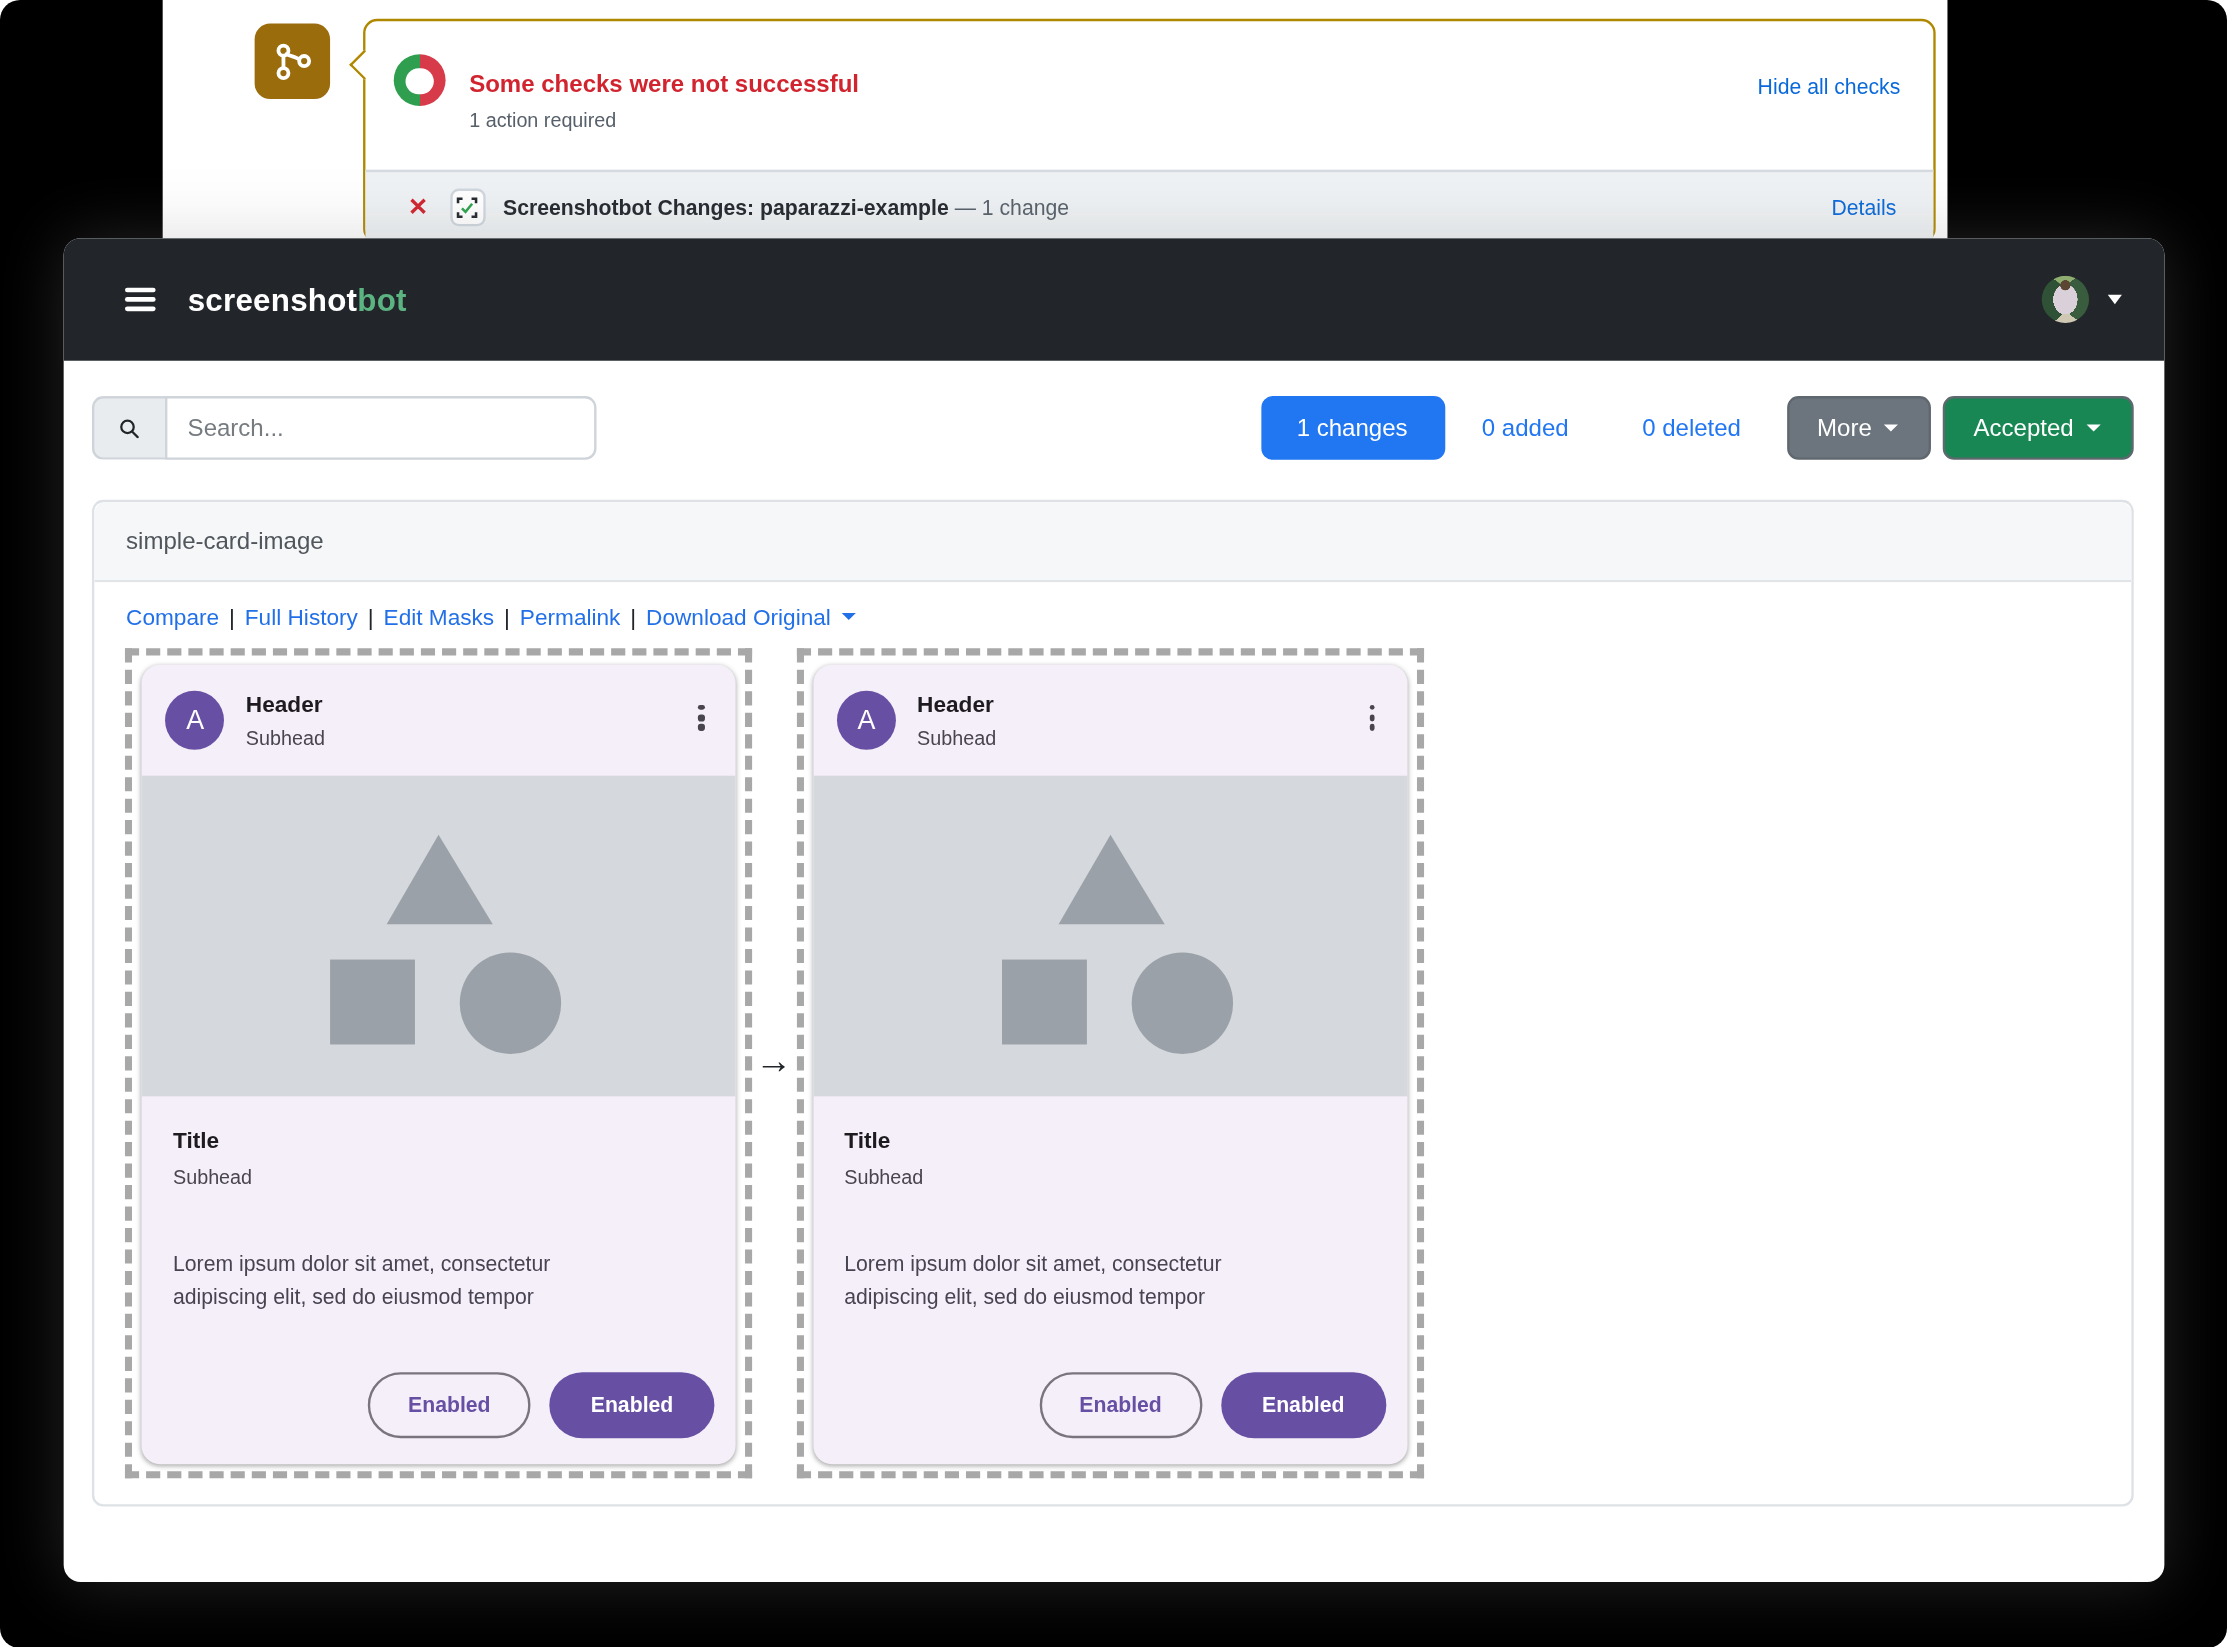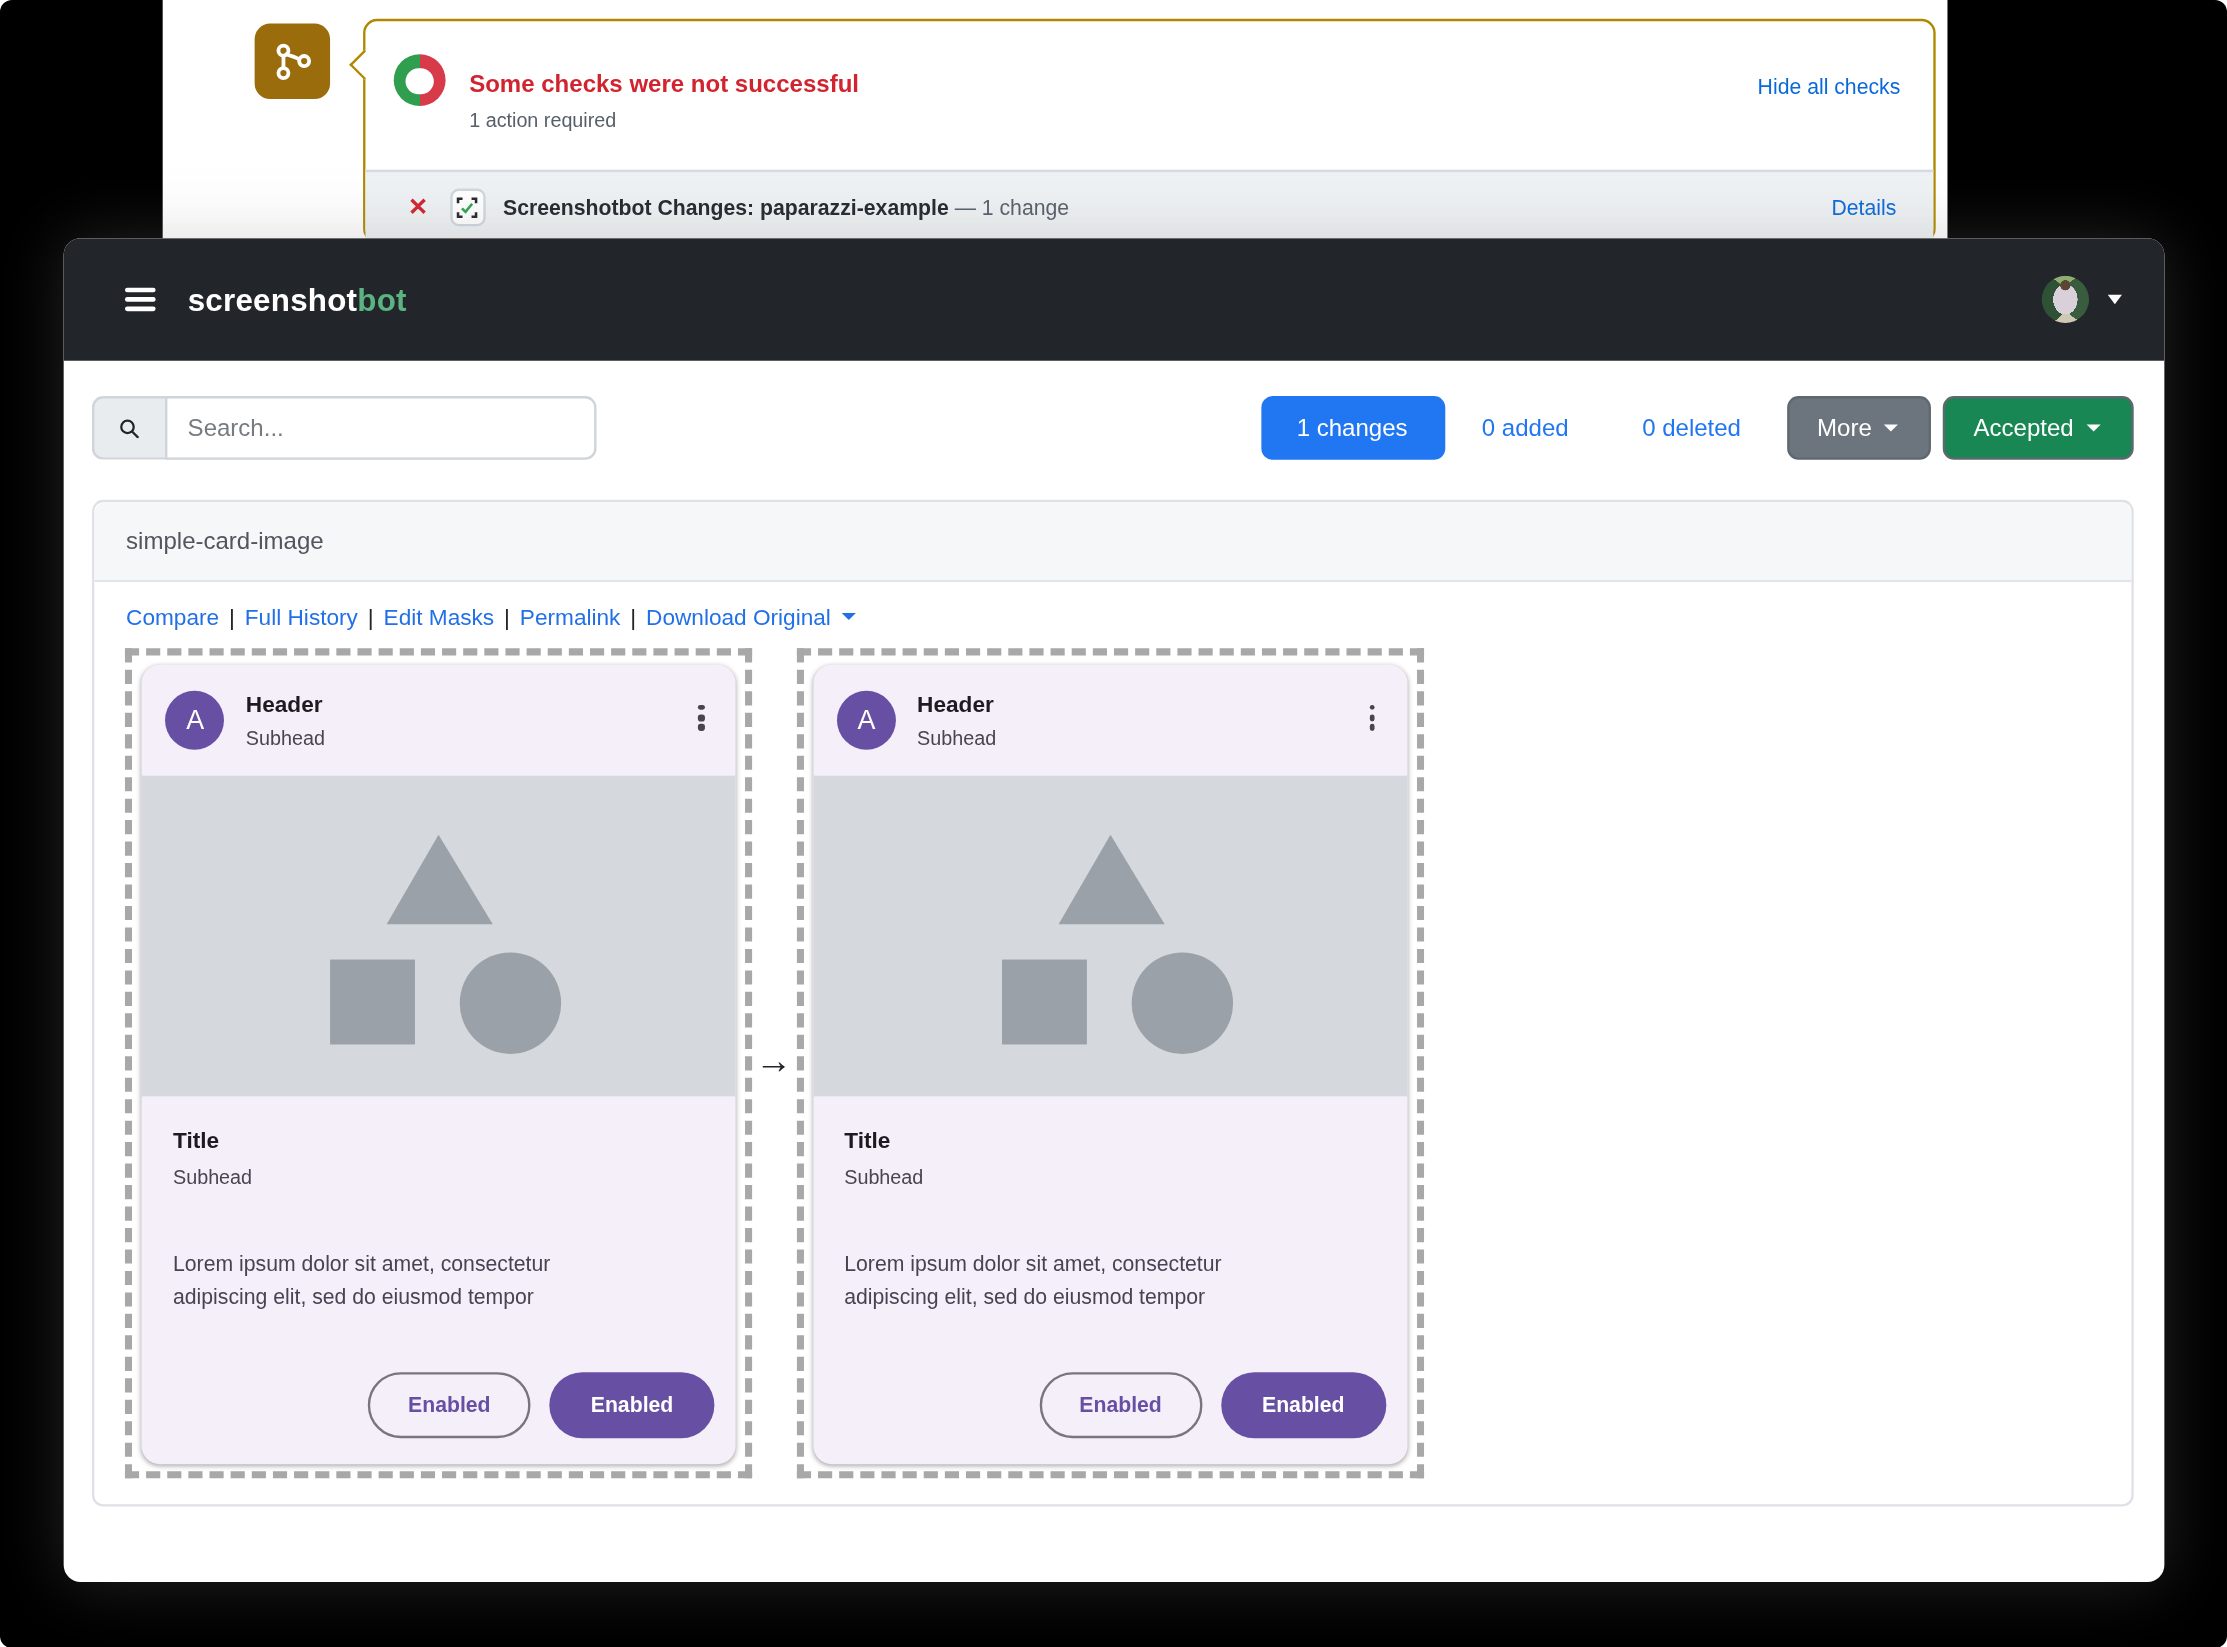--- a/index.html
+++ b/index.html
@@ -1,18 +1,18 @@
 <!DOCTYPE html>
 <html style="font-size:9.6px"><head>
 <meta charset="utf-8">
 <style>
   * { margin:0; padding:0; box-sizing:border-box; }
   html,body { background:#fff; }
   body { width:2227px; height:1648px; overflow:hidden; font-family:"Liberation Sans", sans-serif; }
-  .canvas { position:relative; width:2227px; height:1648px; background:#000; border-radius:12px; overflow:hidden; }
+  .canvas { position:relative; width:2227px; height:1648px; background:#000; border-radius:20px; overflow:hidden; }
   .stage { position:absolute; left:0; top:0; width:945px; height:699px; transform:scale(2.3577); transform-origin:0 0; }
 
   
   .sheet { position:absolute; left:69px; top:0; width:757px; height:106px; background:#fff; z-index:1; }
 
   
   .commit-icon { position:absolute; left:108px; top:10.2px; width:32px; height:32px; background:#9a6c0b; border-radius:6.6px;
                  display:flex; align-items:center; justify-content:center; z-index:2; }
   .gh-panel { position:absolute; left:154px; top:7.8px; width:667px; height:95px; background:#fff;
               border:1.2px solid #b08800; border-radius:6px; z-index:2; }

